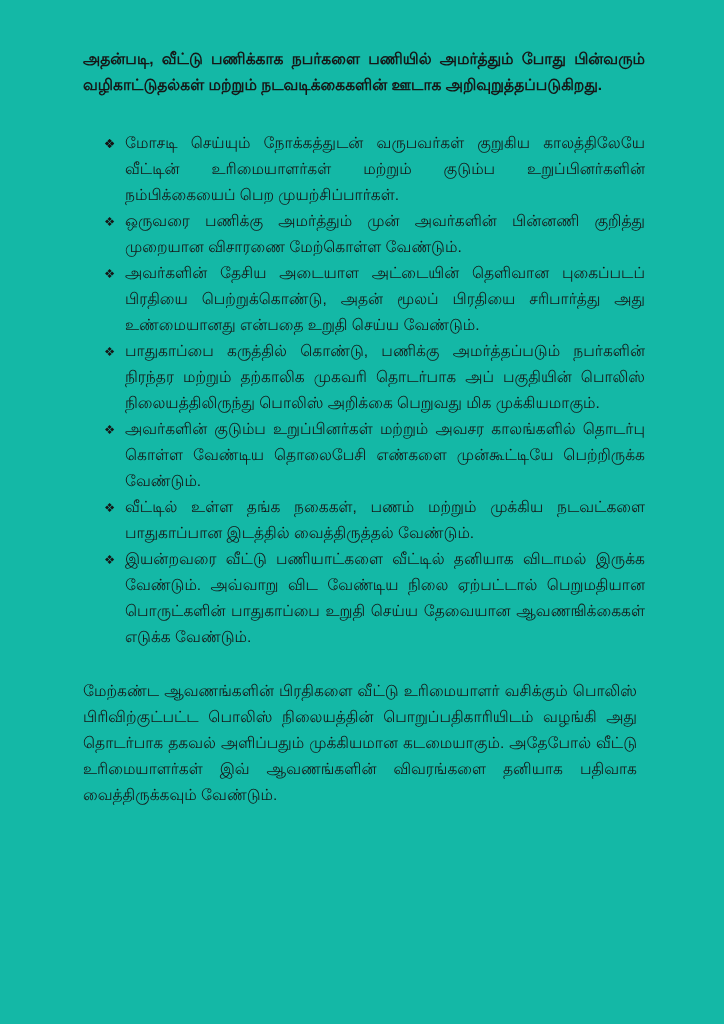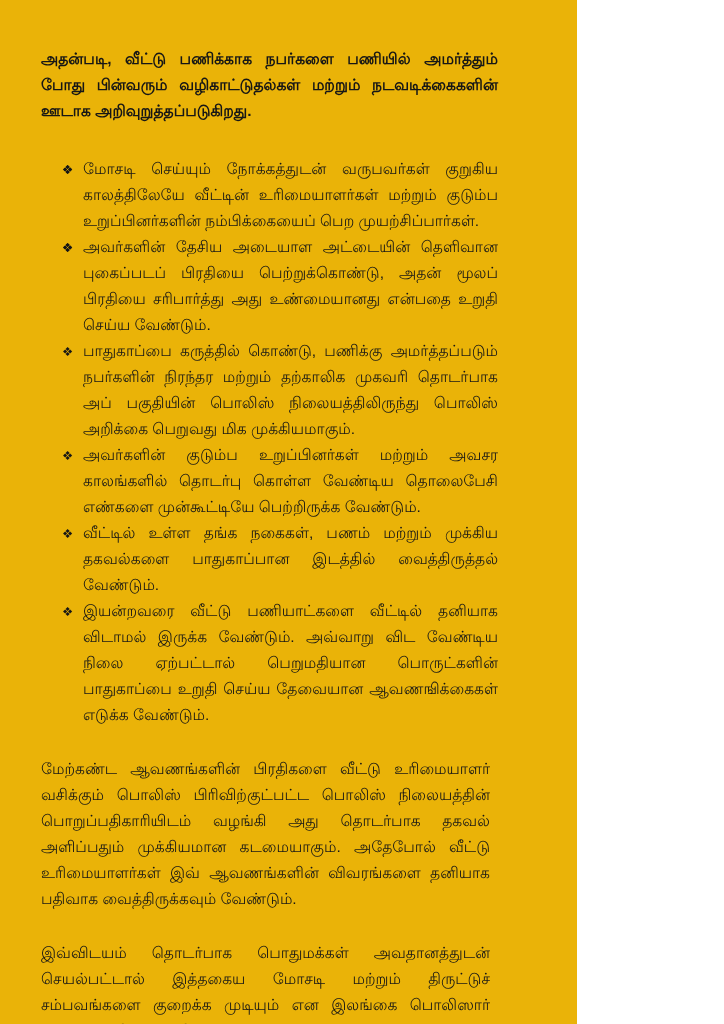--- a/index.html
+++ b/index.html
@@ -9,24 +9,24 @@
   }
   body {
     width: 724px;
     height: 1024px;
     overflow: hidden;
     font-family: "Liberation Sans", "DejaVu Sans", sans-serif;
     color: #161616;
   }
   .page {
     box-sizing: border-box;
-    width: 577px;
+    width: 724px;
     height: 1024px;
-    padding: 46px 79px 40px 41px;
-    background: #eab308;
+    padding: 46px 79px 40px 83px;
+    background: #14b8a6;
   }
   .intro {
     margin: 0 0 32px 0;
     font-weight: bold;
     font-size: 15.5px;
     line-height: 26px;
     text-align: justify;
   }
   ul.guidelines {
     list-style: none;
@@ -65,40 +65,40 @@
   <ul class="guidelines">
     <li>
       <span class="bullet">❖</span>
     </li>
     <li>
       <span class="bullet">❖</span>
       <span>மோசடி செய்யும் நோக்கத்துடன் வருபவர்கள் குறுகிய காலத்திலேயே வீட்டின் உரிமையாளர்கள் மற்றும் குடும்ப உறுப்பினர்களின் நம்பிக்கையைப் பெற முயற்சிப்பார்கள்.</span>
     </li>
     <li>
       <span class="bullet">❖</span>
+      <span>ஒருவரை பணிக்கு அமர்த்தும் முன் அவர்களின் பின்னணி குறித்து முறையான விசாரணை மேற்கொள்ள வேண்டும்.</span>
     </li>
     <li>
       <span class="bullet">❖</span>
       <span>அவர்களின் தேசிய அடையாள அட்டையின் தெளிவான புகைப்படப் பிரதியை பெற்றுக்கொண்டு, அதன் மூலப் பிரதியை சரிபார்த்து அது உண்மையானது என்பதை உறுதி செய்ய வேண்டும்.</span>
     </li>
     <li>
       <span class="bullet">❖</span>
       <span>பாதுகாப்பை கருத்தில் கொண்டு, பணிக்கு அமர்த்தப்படும் நபர்களின் நிரந்தர மற்றும் தற்காலிக முகவரி தொடர்பாக அப் பகுதியின் பொலிஸ் நிலையத்திலிருந்து பொலிஸ் அறிக்கை பெறுவது மிக முக்கியமாகும்.</span>
     </li>
     <li>
       <span class="bullet">❖</span>
       <span>அவர்களின் குடும்ப உறுப்பினர்கள் மற்றும் அவசர காலங்களில் தொடர்பு கொள்ள வேண்டிய தொலைபேசி எண்களை முன்கூட்டியே பெற்றிருக்க வேண்டும்.</span>
     </li>
     <li>
       <span class="bullet">❖</span>
-      <span>வீட்டில் உள்ள தங்க நகைகள், பணம் மற்றும் முக்கிய தகவல்களை பாதுகாப்பான இடத்தில் வைத்திருத்தல் வேண்டும்.</span>
+      <span>வீட்டில் உள்ள தங்க நகைகள், பணம் மற்றும் முக்கிய நடவட்களை பாதுகாப்பான இடத்தில் வைத்திருத்தல் வேண்டும்.</span>
     </li>
     <li>
       <span class="bullet">❖</span>
       <span>இயன்றவரை வீட்டு பணியாட்களை வீட்டில் தனியாக விடாமல் இருக்க வேண்டும். அவ்வாறு விட வேண்டிய நிலை ஏற்பட்டால் பெறுமதியான பொருட்களின் பாதுகாப்பை உறுதி செய்ய தேவையான ஆவணஙிக்கைகள் எடுக்க வேண்டும்.</span>
     </li>
   </ul>
 
   <p class="body-para">மேற்கண்ட ஆவணங்களின் பிரதிகளை வீட்டு உரிமையாளர் வசிக்கும் பொலிஸ் பிரிவிற்குட்பட்ட பொலிஸ் நிலையத்தின் பொறுப்பதிகாரியிடம் வழங்கி அது தொடர்பாக தகவல் அளிப்பதும் முக்கியமான கடமையாகும். அதேபோல் வீட்டு உரிமையாளர்கள் இவ் ஆவணங்களின் விவரங்களை தனியாக பதிவாக வைத்திருக்கவும் வேண்டும்.</p>
 
-  <p class="body-para">இவ்விடயம் தொடர்பாக பொதுமக்கள் அவதானத்துடன் செயல்பட்டால் இத்தகைய மோசடி மற்றும் திருட்டுச் சம்பவங்களை குறைக்க முடியும் என இலங்கை பொலிஸார் மேலும் வலியுறுத்துகின்றனர்.</p>
 
 </div>
 
 </body></html>

